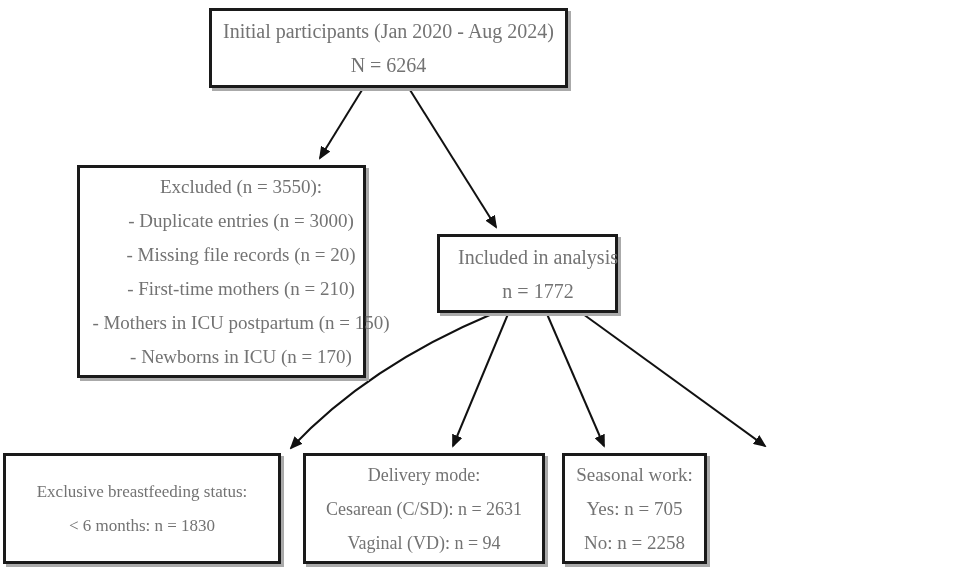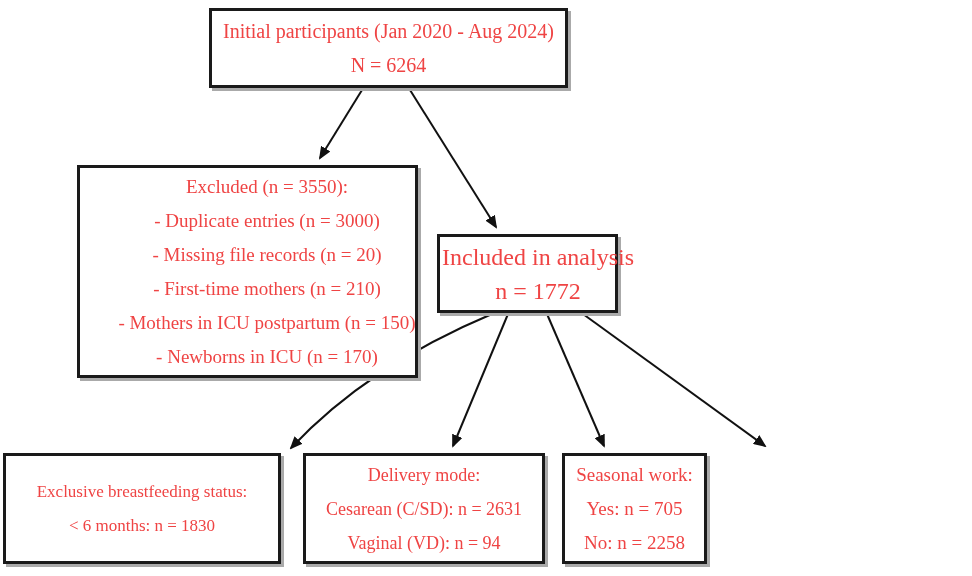--- a/index.html
+++ b/index.html
@@ -6,43 +6,43 @@
     margin: 0;
     padding: 0;
     background: #ffffff;
   }
   #canvas {
     position: relative;
     width: 972px;
     height: 576px;
     background: #ffffff;
     font-family: "Liberation Serif", "DejaVu Serif", serif;
-    color: #ef4444;
+    color: #737373;
     overflow: hidden;
   }
   .flow-box {
     position: absolute;
     box-sizing: border-box;
     background: #ffffff;
     border: 3px solid #1a1a1a;
     box-shadow: 3px 3px 0 #aaaaaa;
     display: flex;
     flex-direction: column;
     align-items: center;
     justify-content: center;
     text-align: center;
     z-index: 2;
   }
   .flow-box .line {
     white-space: nowrap;
     line-height: 34px;
   }
   #box-initial   { left: 209px; top: 8px;   width: 359px; height: 80px;  font-size: 20px; }
-  #box-excluded  { left: 77px;  top: 165px; width: 341px; height: 213px; font-size: 19px; padding-left: 39px; }
-  #box-included  { left: 437px; top: 234px; width: 181px; height: 79px;  font-size: 24px; padding-left: 21px; }
+  #box-excluded  { left: 77px;  top: 165px; width: 289px; height: 213px; font-size: 19px; padding-left: 39px; }
+  #box-included  { left: 437px; top: 234px; width: 181px; height: 79px;  font-size: 20px; padding-left: 21px; }
   #box-breastfeeding { left: 3px;   top: 453px; width: 278px; height: 111px; font-size: 17px; text-align: center; }
   #box-delivery      { left: 303px; top: 453px; width: 242px; height: 111px; font-size: 18px; }
   #box-seasonal      { left: 562px; top: 453px; width: 145px; height: 111px; font-size: 19px; text-align: right; }
   #box-contraceptive { left: 725px; top: 453px; width: 245px; height: 111px; font-size: 19px; }
   #arrow-layer {
     position: absolute;
     left: 0; top: 0;
     width: 972px;
     height: 576px;
     z-index: 1;

